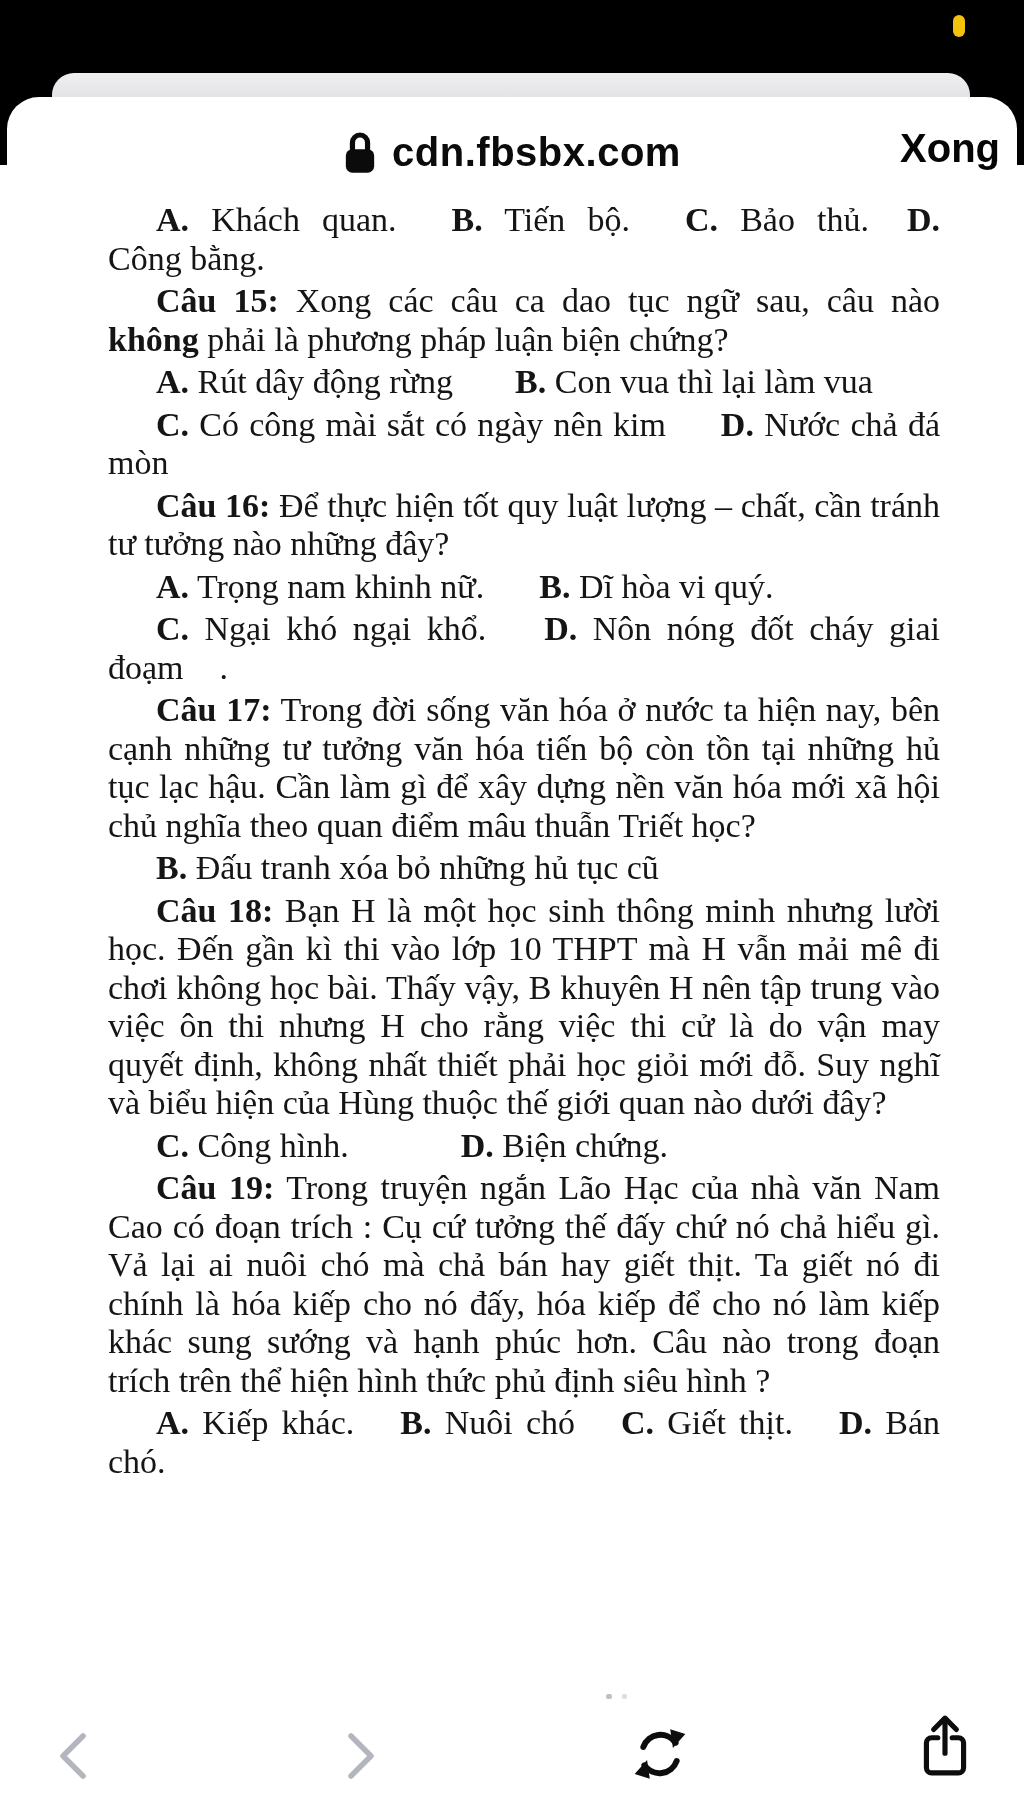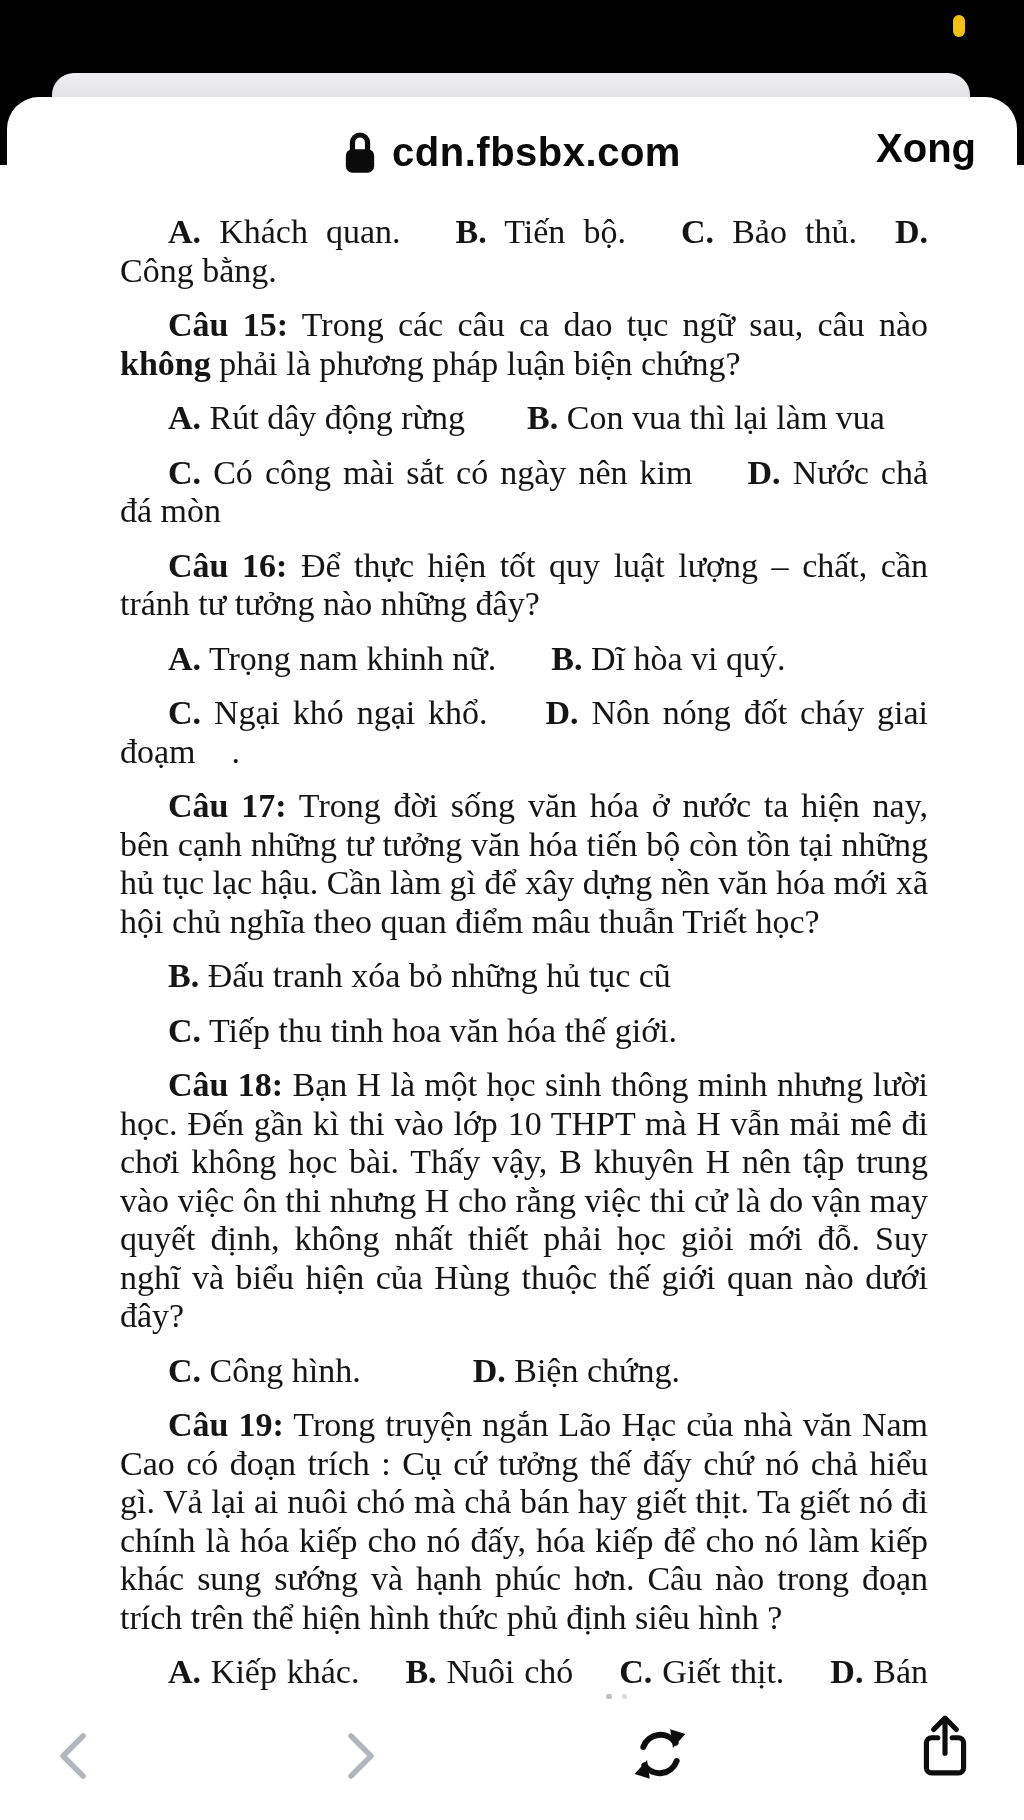--- a/index.html
+++ b/index.html
@@ -29,34 +29,34 @@
   
   .header-url{
     position:absolute;top:124px;left:0;width:100%;height:56px;
     display:flex;justify-content:center;align-items:center;gap:15px;z-index:5;
   }
   .header-url svg{display:block;}
   .url-label{
     font-size:40px;font-weight:600;color:#0b0b0b;letter-spacing:.5px;
   }
   .done-btn{
-    position:absolute;top:126px;right:48px;z-index:6;
+    position:absolute;top:126px;right:24px;z-index:6;
     background:none;border:none;padding:0;cursor:pointer;
     font-family:"Liberation Sans","DejaVu Sans",sans-serif;
     font-size:40px;font-weight:600;color:#050505;
   }
   
   .doc{
     position:absolute;top:197px;left:104px;width:840px;height:1500px;
     overflow:hidden;z-index:5;
     font-family:"Liberation Serif","DejaVu Serif",serif;
     font-size:34px;line-height:38.5px;color:#151515;
     text-align:justify;
   }
-  .para{margin:16px;text-indent:48px;}
+  .para{margin:4px;text-indent:48px;}
   .seg-b{font-weight:bold;}
   .seg-bi{font-weight:bold;}
   .seg-gap{display:inline-block;height:1px;}
   
   .smudge{position:absolute;top:1694px;left:606px;z-index:5;display:flex;gap:10px;}
   .smudge i{display:block;width:6px;height:5px;border-radius:2px;background:#8d8d90;opacity:.55;}
   .smudge i:last-child{opacity:.3;width:5px;}
   
   .tb-btn{
     position:absolute;background:none;border:none;padding:0;cursor:pointer;z-index:6;
@@ -83,29 +83,28 @@
       <path d="M10 23 V14 a8 8 0 0 1 16 0 v9" fill="none" stroke="#0b0b0b" stroke-width="5.5"></path>
       <rect x="3" y="21" width="30" height="25" rx="7" fill="#0b0b0b"></rect>
     </svg>
   </span>
   <span class="url-label">cdn.fbsbx.com</span>
 </div>
 <button class="done-btn">Xong</button>
 
 <div class="doc" id="doc">
     <p class="para"><span class="seg-b">A.</span><span class="seg-r"> Khách quan.</span><span class="seg-gap" style="width: 55px;"></span><span class="seg-b">B.</span><span class="seg-r"> Tiến bộ.</span><span class="seg-gap" style="width: 55px;"></span><span class="seg-b">C.</span><span class="seg-r"> Bảo thủ.</span><span class="seg-gap" style="width: 38px;"></span><span class="seg-b">D.</span><span class="seg-r"> Công bằng.</span></p>
-    <p class="para"><span class="seg-b">Câu 15:</span><span class="seg-r"> Trong các câu ca dao tục ngữ sau, câu nào </span><span class="seg-bi">không</span><span class="seg-r"> phải là phương pháp luận biện chứng?</span></p>
+    <p class="para"><span class="seg-b">Câu 15:</span><span class="seg-r"> Xong các câu ca dao tục ngữ sau, câu nào </span><span class="seg-bi">không</span><span class="seg-r"> phải là phương pháp luận biện chứng?</span></p>
     <p class="para"><span class="seg-b">A.</span><span class="seg-r"> Rút dây động rừng</span><span class="seg-gap" style="width: 62px;"></span><span class="seg-b">B.</span><span class="seg-r"> Con vua thì lại làm vua</span></p>
     <p class="para"><span class="seg-b">C.</span><span class="seg-r"> Có công mài sắt có ngày nên kim</span><span class="seg-gap" style="width: 55px;"></span><span class="seg-b">D.</span><span class="seg-r"> Nước chả đá mòn</span></p>
     <p class="para"><span class="seg-b">Câu 16:</span><span class="seg-r"> Để thực hiện tốt quy luật lượng – chất, cần tránh tư tưởng nào những đây?</span></p>
     <p class="para"><span class="seg-b">A.</span><span class="seg-r"> Trọng nam khinh nữ.</span><span class="seg-gap" style="width: 55px;"></span><span class="seg-b">B.</span><span class="seg-r"> Dĩ hòa vi quý.</span></p>
     <p class="para"><span class="seg-b">C.</span><span class="seg-r"> Ngại khó ngại khổ.</span><span class="seg-gap" style="width: 58px;"></span><span class="seg-b">D.</span><span class="seg-r"> Nôn nóng đốt cháy giai đoạm</span><span class="seg-gap" style="width: 36px;"></span><span class="seg-r">.</span></p>
     <p class="para"><span class="seg-b">Câu 17:</span><span class="seg-r"> Trong đời sống văn hóa ở nước ta hiện nay, bên cạnh những tư tưởng văn hóa tiến bộ còn tồn tại những hủ tục lạc hậu. Cần làm gì để xây dựng nền văn hóa mới xã hội chủ nghĩa theo quan điểm mâu thuẫn Triết học?</span></p>
     <p class="para"><span class="seg-b">B.</span><span class="seg-r"> Đấu tranh xóa bỏ những hủ tục cũ</span></p>
-    <p class="para"><span class="seg-b">C.</span><span class="seg-r"> Tiếp thu tinh hoa văn hóa thế giới.</span></p>
     <p class="para"><span class="seg-b">Câu 18:</span><span class="seg-r"> Bạn H là một học sinh thông minh nhưng lười học. Đến gần kì thi vào lớp 10 THPT mà H vẫn mải mê đi chơi không học bài. Thấy vậy, B khuyên H nên tập trung vào việc ôn thi nhưng H cho rằng việc thi cử là do vận may quyết định, không nhất thiết phải học giỏi mới đỗ. Suy nghĩ và biểu hiện của Hùng thuộc thế giới quan nào dưới đây?</span></p>
     <p class="para"><span class="seg-b">C.</span><span class="seg-r"> Công hình.</span><span class="seg-gap" style="width: 112px;"></span><span class="seg-b">D.</span><span class="seg-r"> Biện chứng.</span></p>
     <p class="para"><span class="seg-b">Câu 19:</span><span class="seg-r"> Trong truyện ngắn Lão Hạc của nhà văn Nam Cao có đoạn trích : Cụ cứ tưởng thế đấy chứ nó chả hiểu gì. Vả lại ai nuôi chó mà chả bán hay giết thịt. Ta giết nó đi chính là hóa kiếp cho nó đấy, hóa kiếp để cho nó làm kiếp khác sung sướng và hạnh phúc hơn. Câu nào trong đoạn trích trên thể hiện hình thức phủ định siêu hình ?</span></p>
     <p class="para"><span class="seg-b">A.</span><span class="seg-r"> Kiếp khác.</span><span class="seg-gap" style="width: 46px;"></span><span class="seg-b">B.</span><span class="seg-r"> Nuôi chó</span><span class="seg-gap" style="width: 46px;"></span><span class="seg-b">C.</span><span class="seg-r"> Giết thịt.</span><span class="seg-gap" style="width: 46px;"></span><span class="seg-b">D.</span><span class="seg-r"> Bán chó.</span></p>
   </div>
 
 <div class="smudge">
     <i></i>
     <i></i>
   </div>

